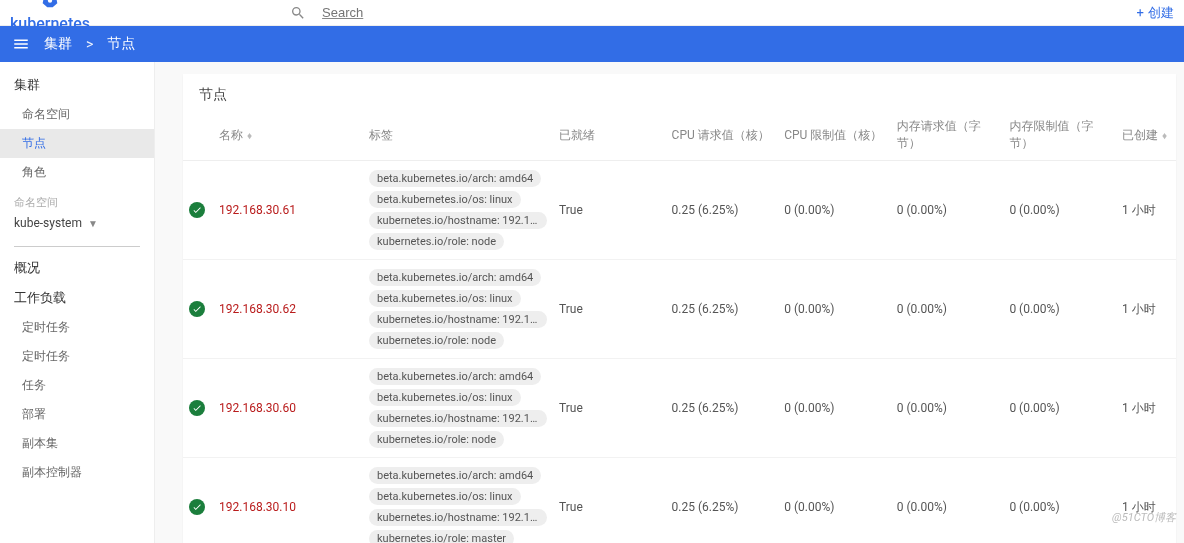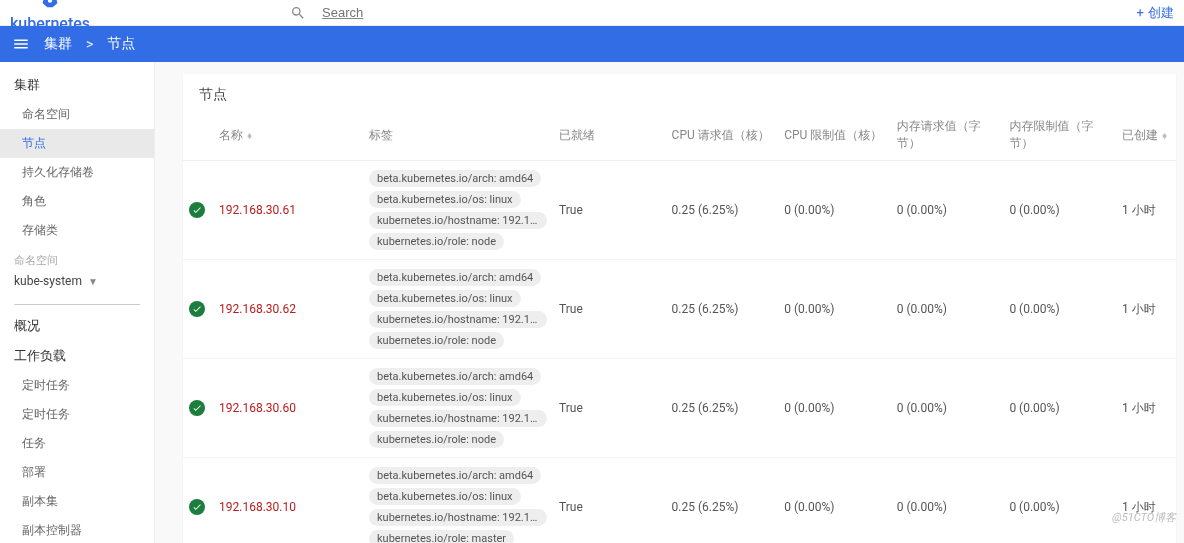--- a/index.html
+++ b/index.html
@@ -71,23 +71,21 @@
   <span class="crumb-sep">&gt;</span>
   <span>节点</span>
 </div>
 
 <div class="layout">
   <div class="sidebar">
     <div class="side-header">集群</div>
     <div id="cluster-items">
         <div class="side-item">命名空间</div>
         <div class="side-item active">节点</div>
-        <div class="side-item">持久化存储卷</div>
         <div class="side-item">角色</div>
-        <div class="side-item">存储类</div>
       </div>
     <div class="side-label">命名空间</div>
     <div class="ns-select">
       <span>kube-system</span>
       <span class="caret">▼</span>
     </div>
     <div class="side-header">概况</div>
     <div class="side-header">工作负载</div>
     <div id="workload-items">
         <div class="side-item">定时任务</div>

